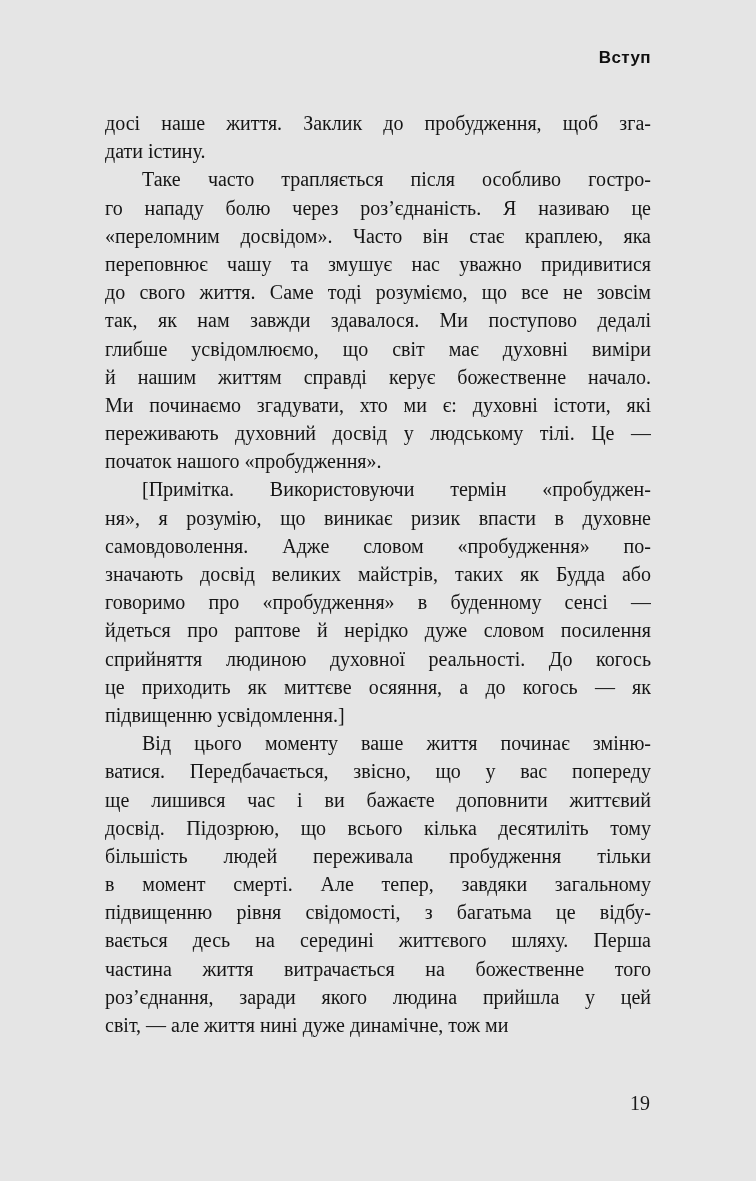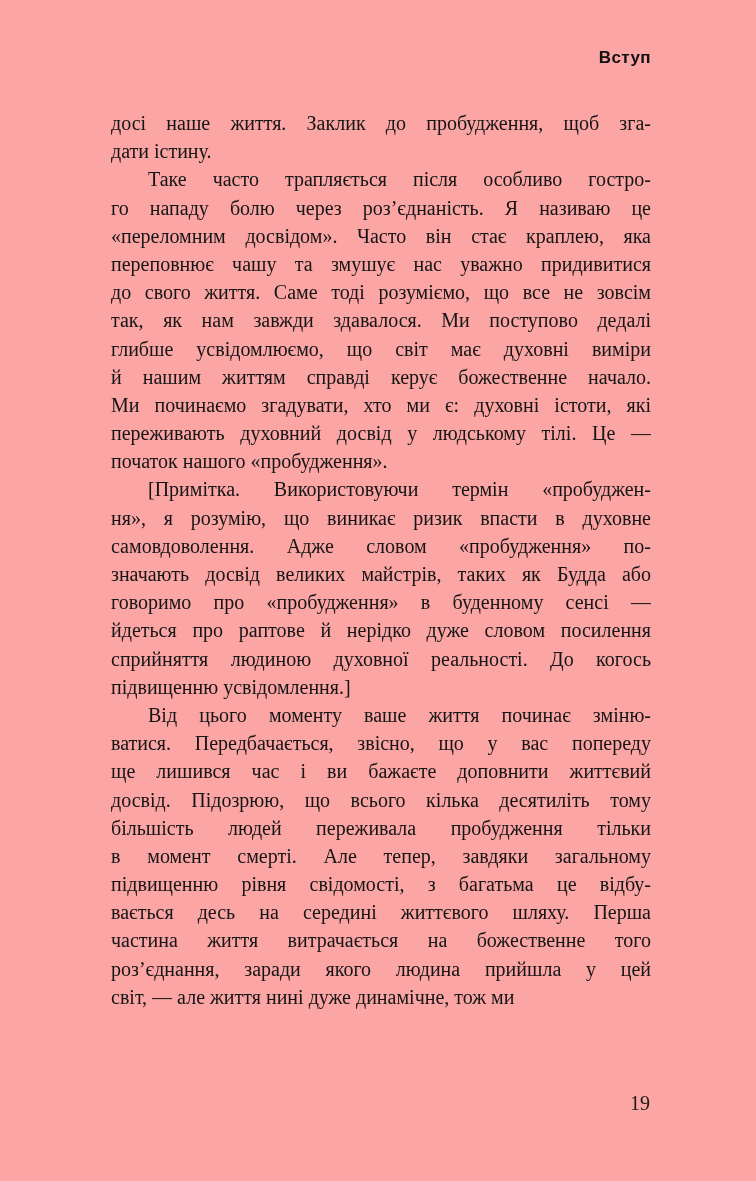--- a/index.html
+++ b/index.html
@@ -4,21 +4,21 @@
 <style>
   html, body {
     margin: 0;
     padding: 0;
     background: #ffffff;
   }
   .page {
     position: relative;
     width: 756px;
     height: 1181px;
-    background: #fca5a5;
+    background: #e5e5e5;
     color: #161616;
     font-family: "Liberation Serif", "DejaVu Serif", serif;
     overflow: hidden;
     margin: 0 auto;
   }
   .running-head {
     position: absolute;
     top: 48px;
     right: 105px;
     font-family: "Liberation Sans", "DejaVu Sans", sans-serif;
@@ -39,21 +39,20 @@
   .paragraph {
     margin: 0;
     padding: 0;
   }
   .line {
     text-align: justify;
     text-align-last: justify;
     white-space: normal;
     overflow: hidden;
     height: 28.2px;
-    margin-left: 6px;
   }
   .line.last {
     text-align-last: left;
   }
   .line.first-indent {
     text-indent: 37px;
   }
   .page-number {
     position: absolute;
     top: 1092px;
@@ -87,20 +86,21 @@
         <div class="line last">початок нашого «пробудження».</div>
       </div>
       <div class="paragraph">
         <div class="line first-indent">[Примітка. Використовуючи термін «пробуджен-</div>
         <div class="line">ня», я розумію, що виникає ризик впасти в духовне</div>
         <div class="line">самовдоволення. Адже словом «пробудження» по-</div>
         <div class="line">значають досвід великих майстрів, таких як Будда або</div>
         <div class="line">говоримо про «пробудження» в буденному сенсі —</div>
         <div class="line">йдеться про раптове й нерідко дуже словом посилення</div>
         <div class="line">сприйняття людиною духовної реальності. До когось</div>
+        <div class="line">це приходить як миттєве осяяння, а до когось — як</div>
         <div class="line last">підвищенню усвідомлення.]</div>
       </div>
       <div class="paragraph">
         <div class="line first-indent">Від цього моменту ваше життя починає зміню-</div>
         <div class="line">ватися. Передбачається, звісно, що у вас попереду</div>
         <div class="line">ще лишився час і ви бажаєте доповнити життєвий</div>
         <div class="line">досвід. Підозрюю, що всього кілька десятиліть тому</div>
         <div class="line">більшість людей переживала пробудження тільки</div>
         <div class="line">в момент смерті. Але тепер, завдяки загальному</div>
         <div class="line">підвищенню рівня свідомості, з багатьма це відбу-</div>

